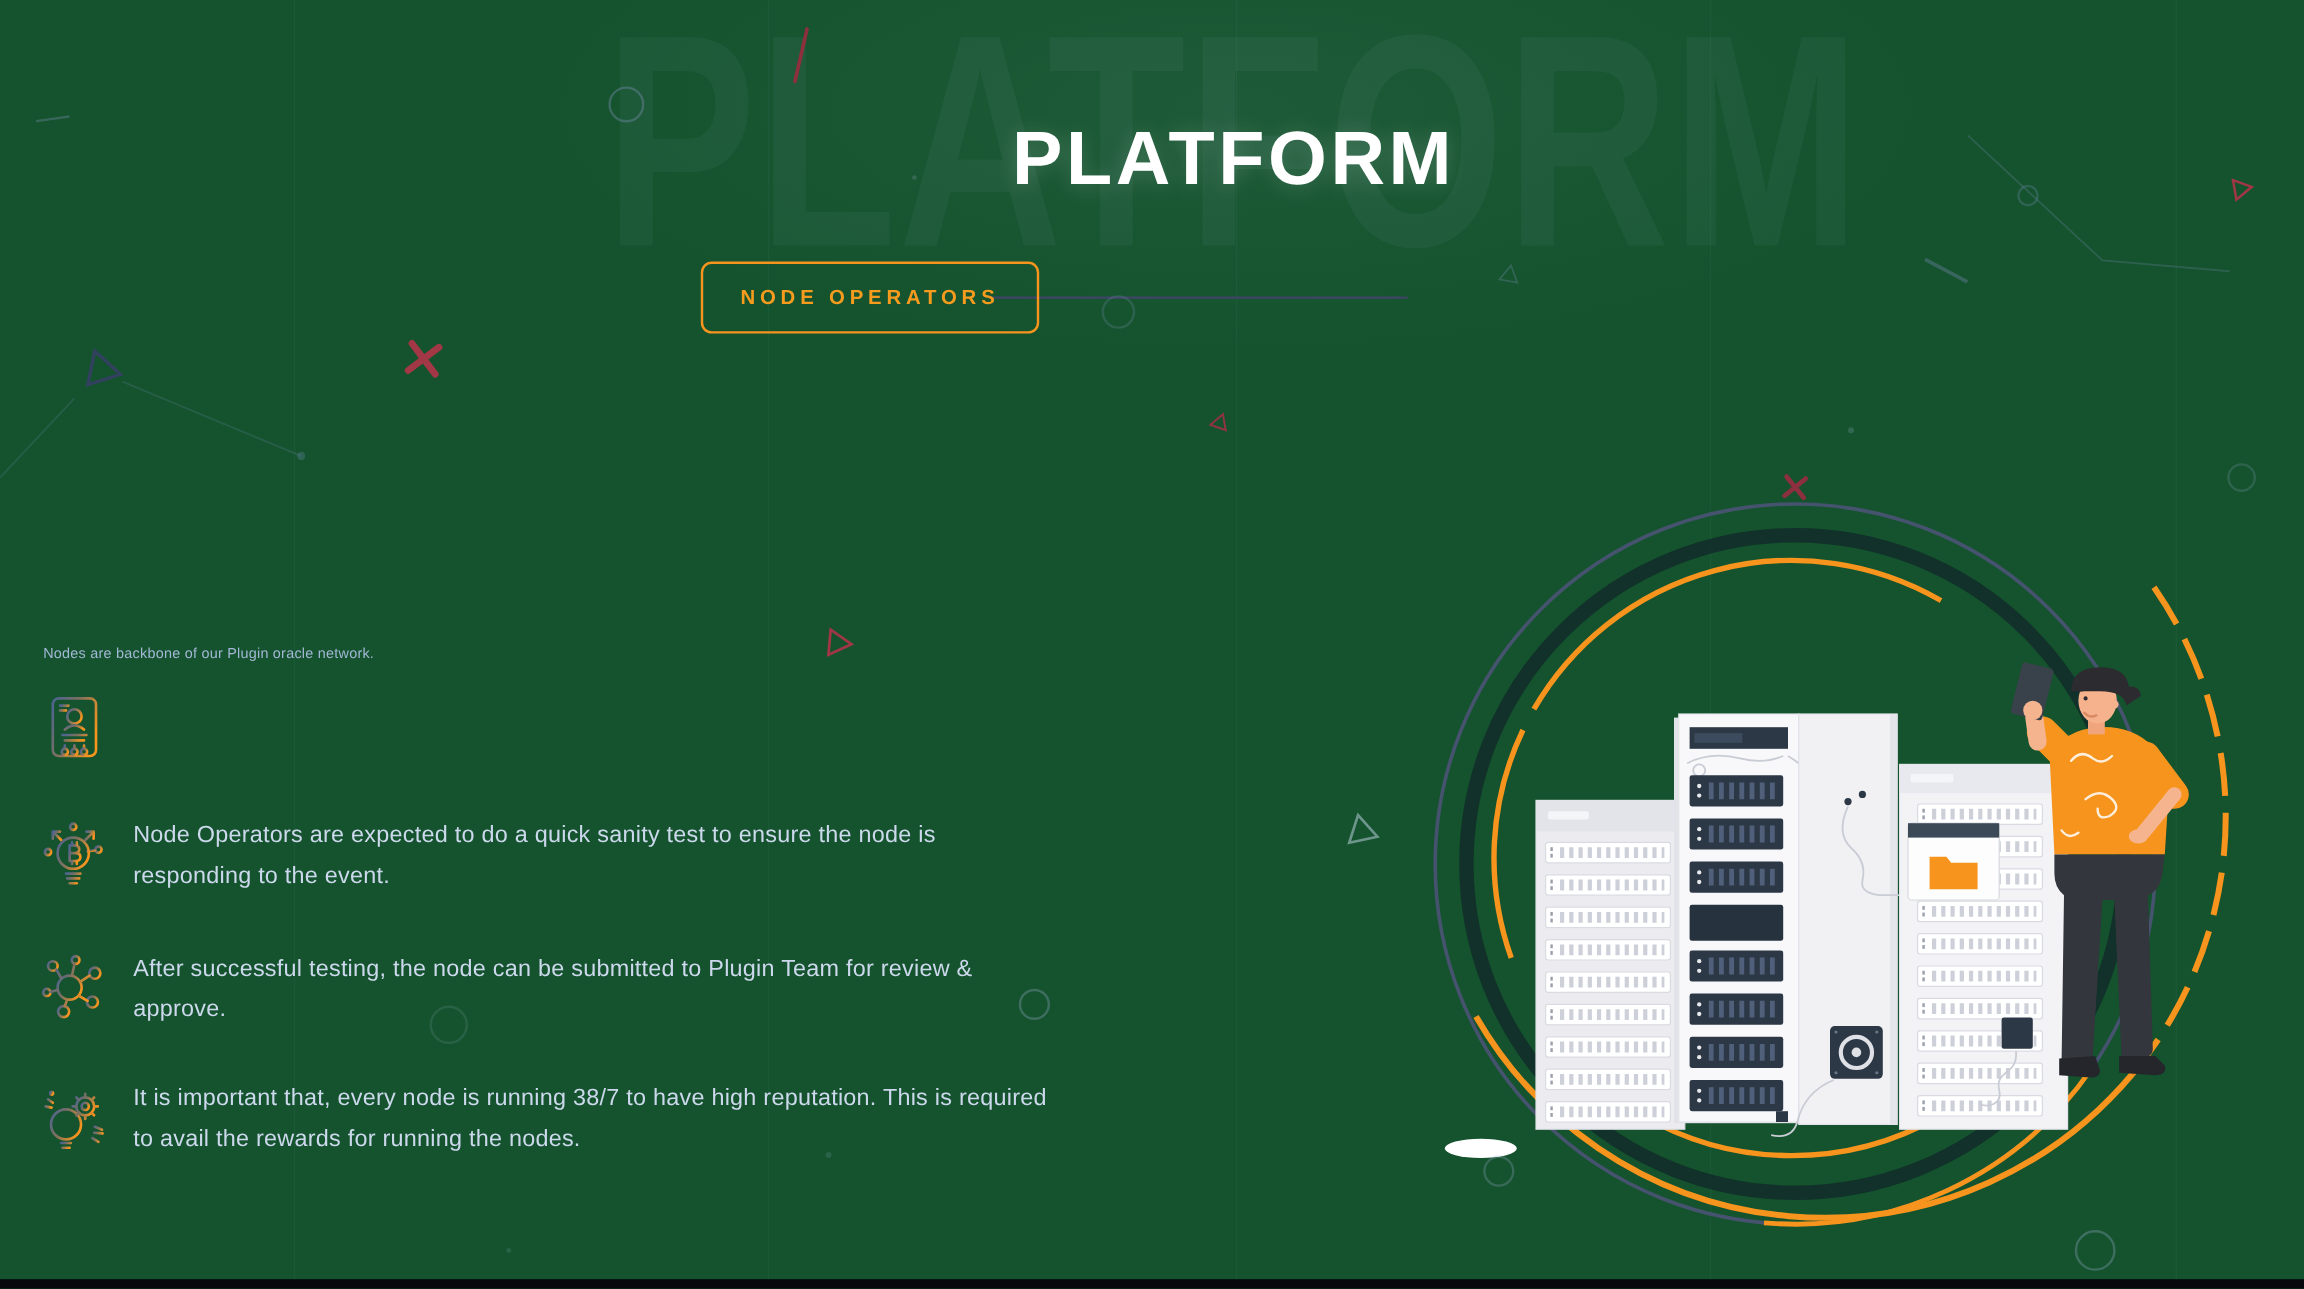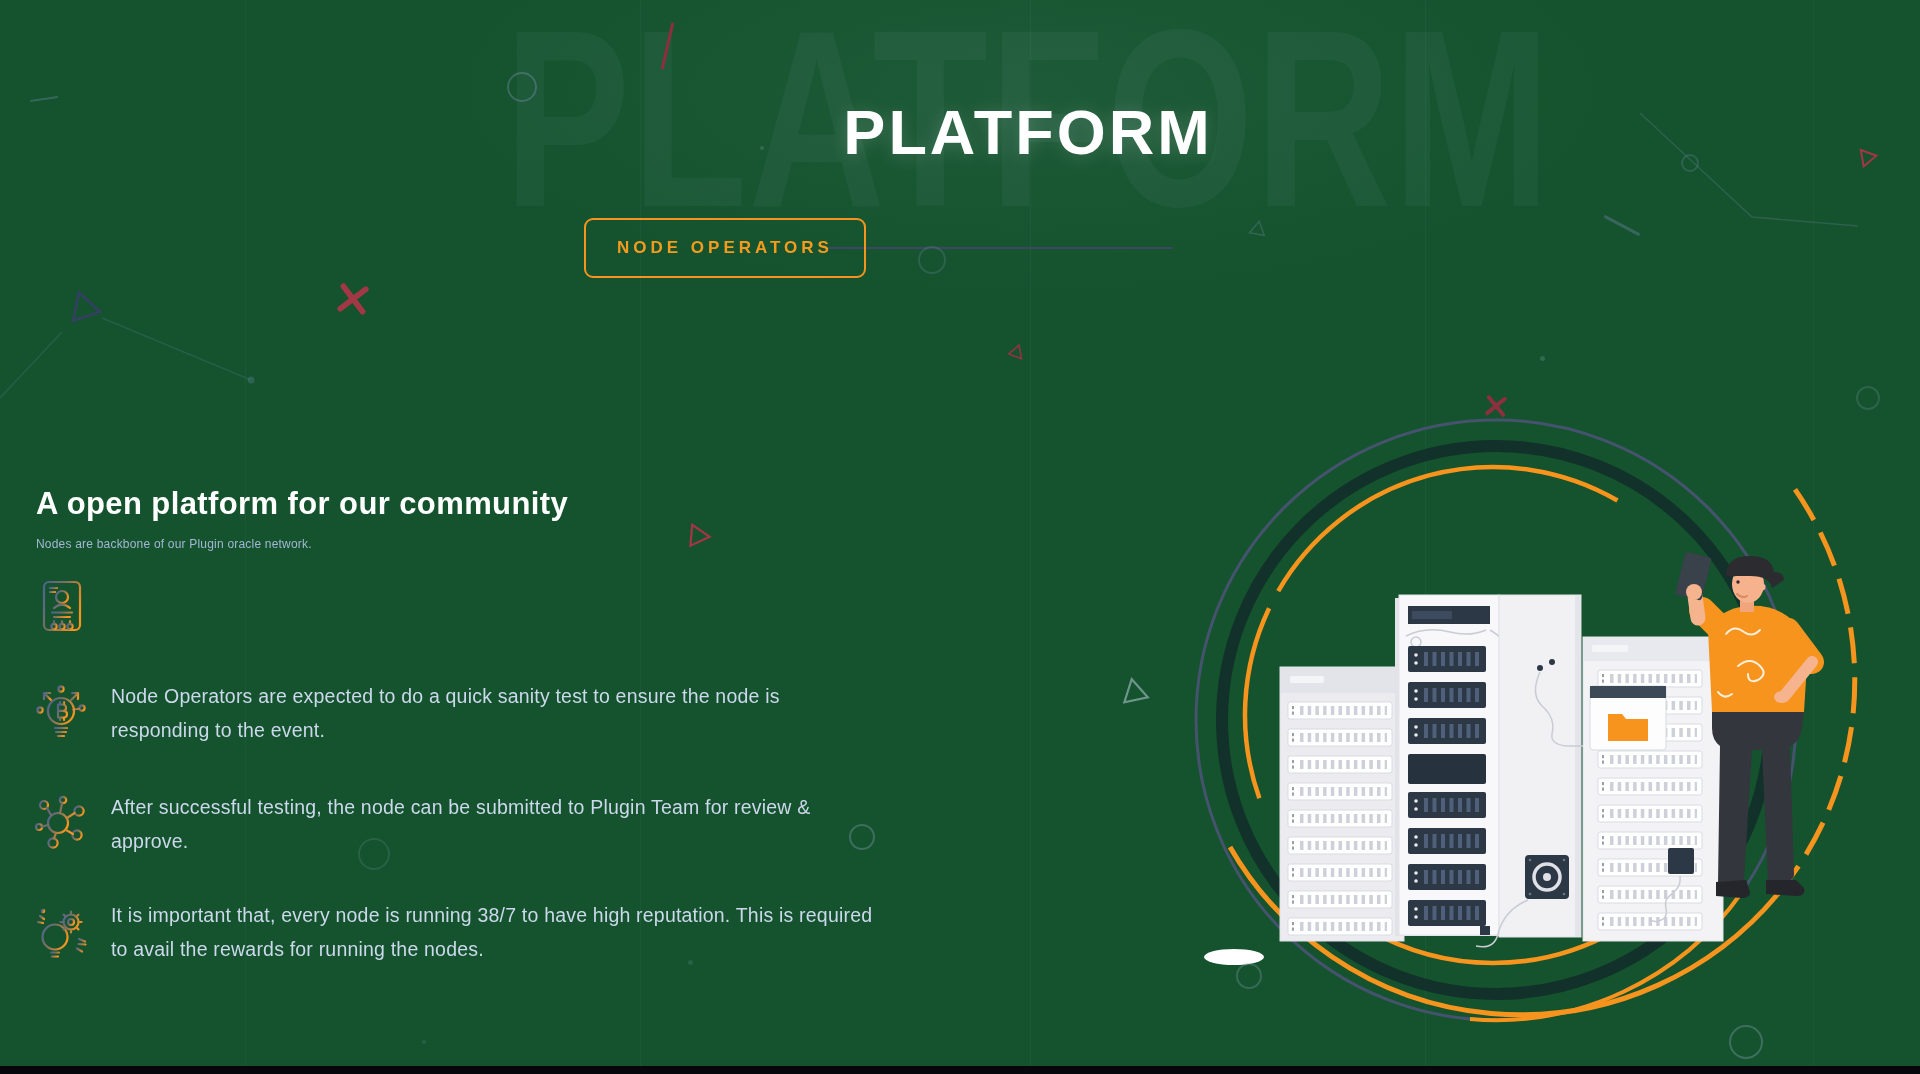--- a/index.html
+++ b/index.html
@@ -57,21 +57,20 @@
   <div class="glow"></div>
 
   <div class="ghost-title">PLATFORM</div>
   <h1 class="page-title">PLATFORM</h1>
 
   <div class="tab-connector"></div>
   <div class="tab tab--active">
     <span>NODE OPERATORS</span>
   </div>
 
-  <h2 class="section-heading">A open platform for our community</h2>
   <p class="section-intro">Nodes are backbone of our Plugin oracle network.</p>
 
   <svg width="0" height="0" style="position:absolute">
     <defs>
       <linearGradient id="iconGrad" x1="0%" y1="10%" x2="100%" y2="60%">
         <stop offset="0%" stop-color="#4e6390"></stop>
         <stop offset="45%" stop-color="#7d7060"></stop>
         <stop offset="100%" stop-color="#f7941e"></stop>
       </linearGradient>
     </defs>

